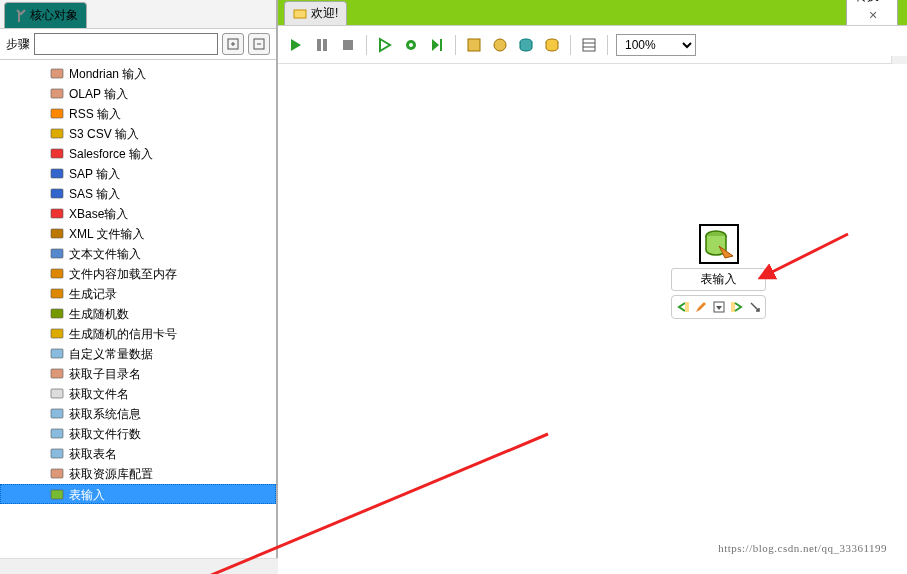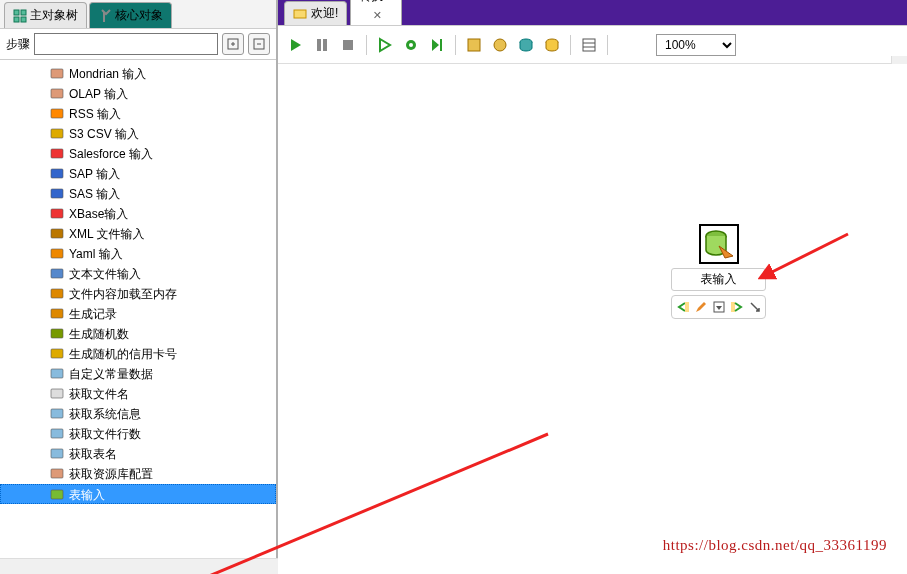--- a/index.html
+++ b/index.html
@@ -12,57 +12,46 @@
 .icon-sm { width: 14px; height: 14px; display: inline-block; }
 .search-row { display: flex; align-items: center; padding: 4px 6px; gap: 4px; border-bottom: 1px solid #ccc; }
 .search-label { font-size: 12px; }
 .search-input { flex: 1; height: 22px; border: 1px solid #777; padding: 0 4px; }
 .tool-btn { width: 22px; height: 22px; border: 1px solid #999; border-radius: 3px; background: #f5f5f5; display: flex; align-items: center; justify-content: center; cursor: pointer; }
 .tree { flex: 1; overflow: auto; padding: 4px 0; }
 .tree-item { display: flex; padding: 2px 8px 2px 50px; height: 20px; cursor: pointer; white-space: nowrap; }
 .tree-item.selected { background: #3399ff; color: #fff; border: 1px dotted #0066cc; padding-left: 49px; }
 .tree-item .icon-sm { margin-right: 5px; }
 .right-panel { flex: 1; display: flex; flex-direction: column; }
-.right-tabs { display: flex; align-items: flex-end; padding: 2px 6px 0; border-bottom: 1px solid #ccc; background: #4c1d95; height: 26px; }
+.right-tabs { display: flex; align-items: flex-end; padding: 2px 6px 0; border-bottom: 1px solid #ccc; background: #84cc16; height: 26px; justify-content: space-between; }
 .rtab { padding: 3px 8px; border: 1px solid #aaa; border-bottom: none; border-radius: 4px 4px 0 0; margin-right: 3px; background: #e8e8e8; display: flex; align-items: center; gap: 4px; cursor: pointer; }
 .rtab.active { background: #fff; flex-direction: column; }
 .close-x { font-size: 11px; color: #666; margin-left: 2px; }
 .toolbar { display: flex; align-items: center; padding: 6px 8px; gap: 6px; border-bottom: 1px solid #ddd; height: 38px; }
 .tb-btn { width: 20px; height: 20px; cursor: pointer; display: flex; align-items: center; justify-content: center; }
 .tb-sep { width: 1px; height: 20px; background: #ccc; margin: 0 2px; }
-.zoom-select { height: 22px; width: 80px; border: 1px solid #999; padding: 0 4px; background: #fff; margin-left: 40px; }
+.zoom-select { height: 22px; width: 80px; border: 1px solid #999; padding: 0 4px; background: #fff; }
 .canvas { flex: 1; position: relative; background: #fff; }
 .step-node { position: absolute; left: 393px; top: 160px; width: 95px; }
 .step-icon-box { width: 40px; height: 40px; margin: 0 auto; border: 2px solid #000; background: #fff; display: flex; align-items: center; justify-content: center; }
 .step-label { text-align: center; margin-top: 4px; padding: 2px 4px; background: #fff; border: 1px solid #ccc; border-radius: 3px; font-size: 12px; }
 .step-toolbar { margin-top: 4px; display: flex; justify-content: center; gap: 3px; background: #fff; border: 1px solid #ccc; border-radius: 4px; padding: 3px; }
 .step-tb-btn { width: 16px; height: 16px; cursor: pointer; display: flex; align-items: center; justify-content: center; }
 .arrow { position: absolute; pointer-events: none; }
-.watermark { position: absolute; right: 20px; bottom: 20px; color: #b91c1c; font-size: 15px; font-family: Georgia, serif; letter-spacing: 0.5px; pointer-events: none; }
+.watermark { position: absolute; right: 20px; bottom: 20px; color: #737373; font-size: 11px; font-family: Georgia, serif; letter-spacing: 0.5px; pointer-events: none; }
 .scrollbar-v { position: absolute; right: 0; top: 56px; width: 16px; bottom: 0; background: #f0f0f0; border-left: 1px solid #ddd; }
 .scrollbar-thumb { position: absolute; left: 2px; right: 2px; top: 20px; height: 200px; background: #c8c8c8; border-radius: 2px; }
 .scrollbar-h { position: absolute; left: 0; right: 16px; bottom: 0; height: 16px; background: #f0f0f0; border-top: 1px solid #ddd; }
 </style>
 </head>
 <body>
 
 <div class="container">
   <div class="left-panel">
     <div class="left-tabs">
-      <div class="tab inactive">
-        <span class="icon-sm">
-          <svg viewBox="0 0 14 14">
-              <rect x="1" y="1" width="5" height="5" fill="#5b9" stroke="#175"></rect>
-              <rect x="8" y="1" width="5" height="5" fill="#5b9" stroke="#175"></rect>
-              <rect x="1" y="8" width="5" height="5" fill="#5b9" stroke="#175"></rect>
-              <rect x="8" y="8" width="5" height="5" fill="#5b9" stroke="#175"></rect>
-            </svg>
-        </span>
-        <span>主对象树</span>
-      </div>
       <div class="tab">
         <span class="icon-sm">
           <svg viewBox="0 0 14 14">
               <path d="M4 1 L8 5 L12 1 M6 3 L6 13" stroke="#888" stroke-width="2" fill="none"></path>
             </svg>
         </span>
         <span>核心对象</span>
       </div>
     </div>
     <div class="search-row">
@@ -132,26 +121,20 @@
           <span>XBase输入</span>
         </div>
         <div class="tree-item">
           <span class="icon-sm"><svg viewBox="0 0 14 14">
               <rect x="1" y="3" width="12" height="9" rx="1" fill="#b70" stroke="#555" stroke-width="0.6"></rect>
             </svg></span>
           <span>XML 文件输入</span>
         </div>
         <div class="tree-item">
           <span class="icon-sm"><svg viewBox="0 0 14 14">
-              <rect x="1" y="3" width="12" height="9" rx="1" fill="#e80" stroke="#555" stroke-width="0.6"></rect>
-            </svg></span>
-          <span>Yaml 输入</span>
-        </div>
-        <div class="tree-item">
-          <span class="icon-sm"><svg viewBox="0 0 14 14">
               <rect x="1" y="3" width="12" height="9" rx="1" fill="#58c" stroke="#555" stroke-width="0.6"></rect>
             </svg></span>
           <span>文本文件输入</span>
         </div>
         <div class="tree-item">
           <span class="icon-sm"><svg viewBox="0 0 14 14">
               <rect x="1" y="3" width="12" height="9" rx="1" fill="#d80" stroke="#555" stroke-width="0.6"></rect>
             </svg></span>
           <span>文件内容加载至内存</span>
         </div>
@@ -171,20 +154,26 @@
           <span class="icon-sm"><svg viewBox="0 0 14 14">
               <rect x="1" y="3" width="12" height="9" rx="1" fill="#da0" stroke="#555" stroke-width="0.6"></rect>
             </svg></span>
           <span>生成随机的信用卡号</span>
         </div>
         <div class="tree-item">
           <span class="icon-sm"><svg viewBox="0 0 14 14">
               <rect x="1" y="3" width="12" height="9" rx="1" fill="#8bd" stroke="#555" stroke-width="0.6"></rect>
             </svg></span>
           <span>自定义常量数据</span>
+        </div>
+        <div class="tree-item">
+          <span class="icon-sm"><svg viewBox="0 0 14 14">
+              <rect x="1" y="3" width="12" height="9" rx="1" fill="#d97" stroke="#555" stroke-width="0.6"></rect>
+            </svg></span>
+          <span>获取子目录名</span>
         </div>
         <div class="tree-item">
           <span class="icon-sm"><svg viewBox="0 0 14 14">
               <rect x="1" y="3" width="12" height="9" rx="1" fill="#ddd" stroke="#555" stroke-width="0.6"></rect>
             </svg></span>
           <span>获取文件名</span>
         </div>
         <div class="tree-item">
           <span class="icon-sm"><svg viewBox="0 0 14 14">
               <rect x="1" y="3" width="12" height="9" rx="1" fill="#8bd" stroke="#555" stroke-width="0.6"></rect>

